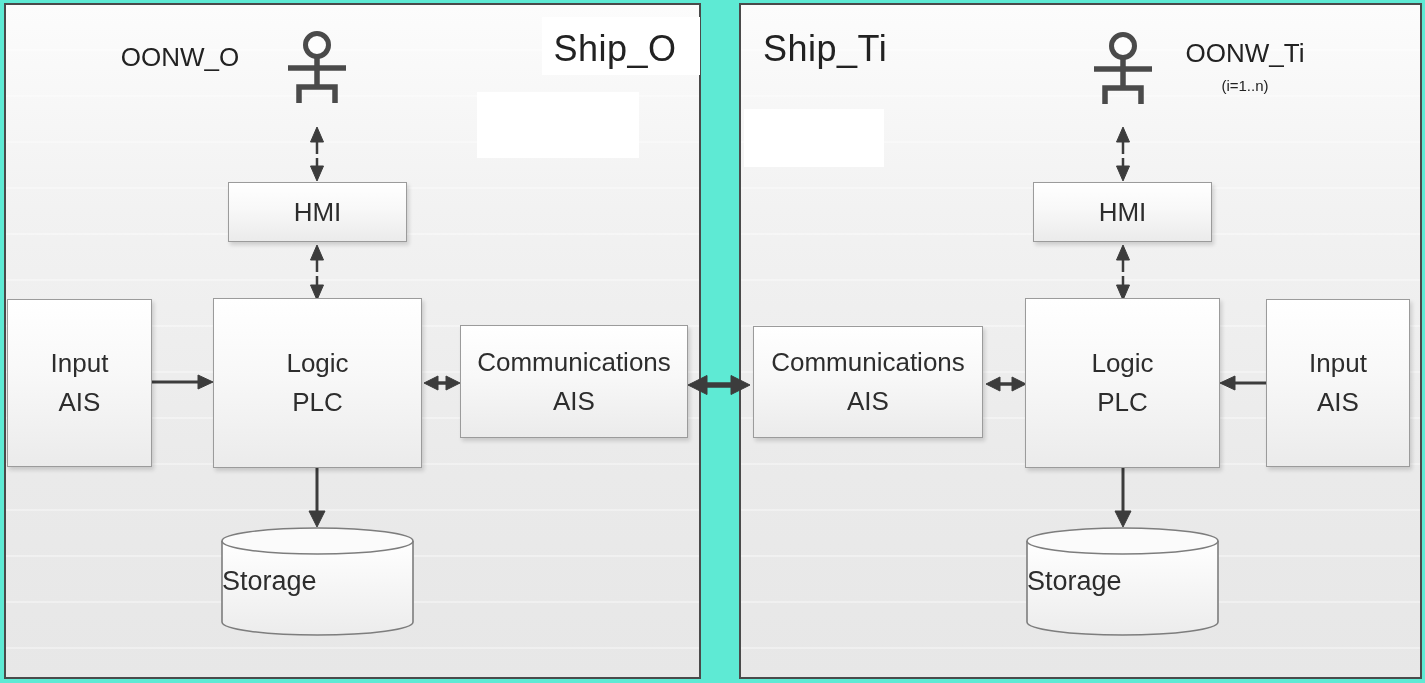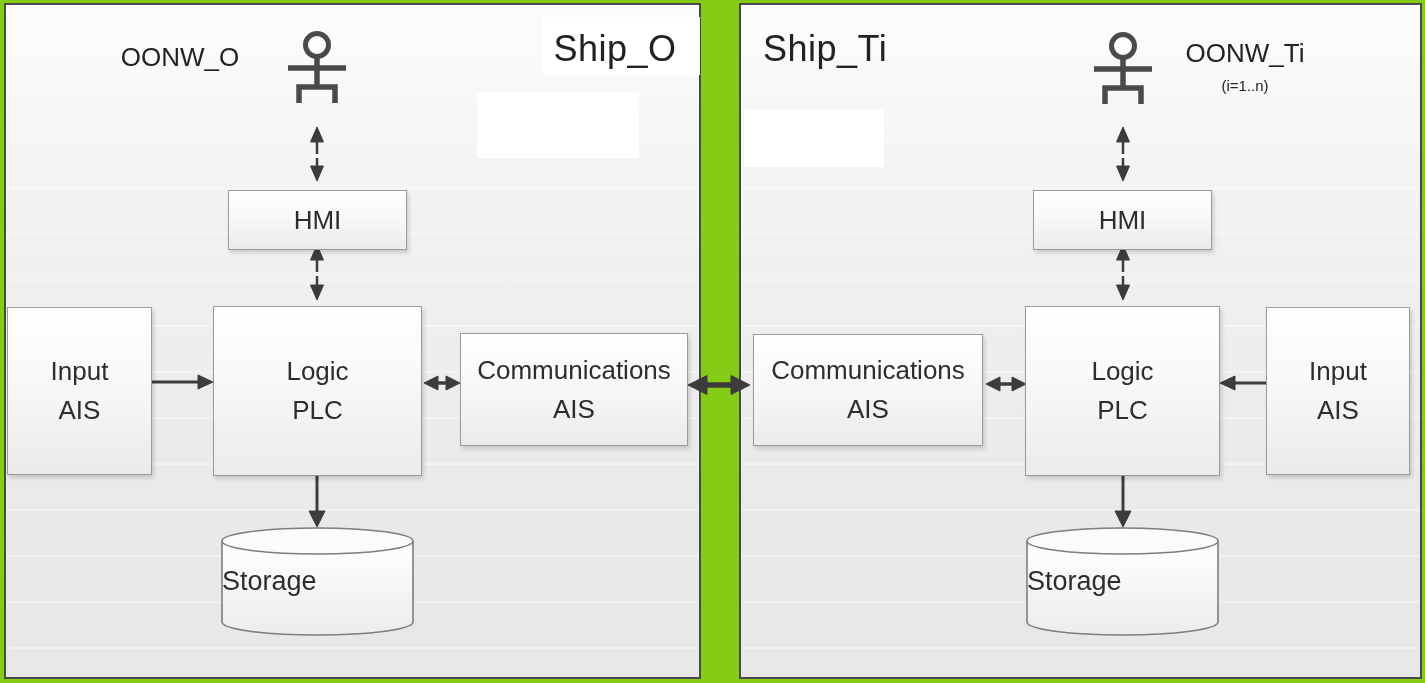--- a/index.html
+++ b/index.html
@@ -1,35 +1,34 @@
 <!DOCTYPE html>
 <html><head>
 <meta charset="utf-8">
 <style>
   html,body{margin:0;padding:0;background:#ffffff;}
   #stage{
-    position:relative;width:1425px;height:683px;background:#84cc16;overflow:hidden;
+    position:relative;width:1425px;height:683px;background:#5eead4;overflow:hidden;
     font-family:"Liberation Sans", sans-serif;color:#2d2d2d;
   }
   .panel{
     position:absolute;top:3px;height:676px;box-sizing:border-box;
     border:2px solid #4a4a4a;
     background:
       repeating-linear-gradient(180deg, rgba(255,255,255,0) 0px, rgba(255,255,255,0) 44px, rgba(255,255,255,0.35) 44px, rgba(255,255,255,0.35) 46px),
       linear-gradient(180deg,#fcfcfc 0%, #f2f2f2 30%, #eaeaea 70%, #e7e7e7 100%);
   }
   .whitepatch{position:absolute;background:#ffffff;}
   .node{
     position:absolute;box-sizing:border-box;
     border:1px solid #9b9b9b;
     background:linear-gradient(180deg,#ffffff 0%,#f8f8f8 45%,#ebebeb 100%);
     box-shadow:2px 3px 4px rgba(0,0,0,0.15);
     display:flex;flex-direction:column;align-items:center;justify-content:center;
     text-align:right;
-    margin-top:8px;
   }
   .node .ln{display:block;font-size:26px;line-height:39px;color:#2d2d2d;}
   .hmi{font-size:28px;}
   .lbl{position:absolute;text-align:center;color:#222;}
   .title{font-size:36px;letter-spacing:0.5px;}
   .actorlbl{font-size:26px;}
   .sublbl{font-size:15px;}
   .storagelbl{position:absolute;font-size:27px;color:#2d2d2d;}
   svg.overlay{position:absolute;left:0;top:0;pointer-events:none;}
 </style>

